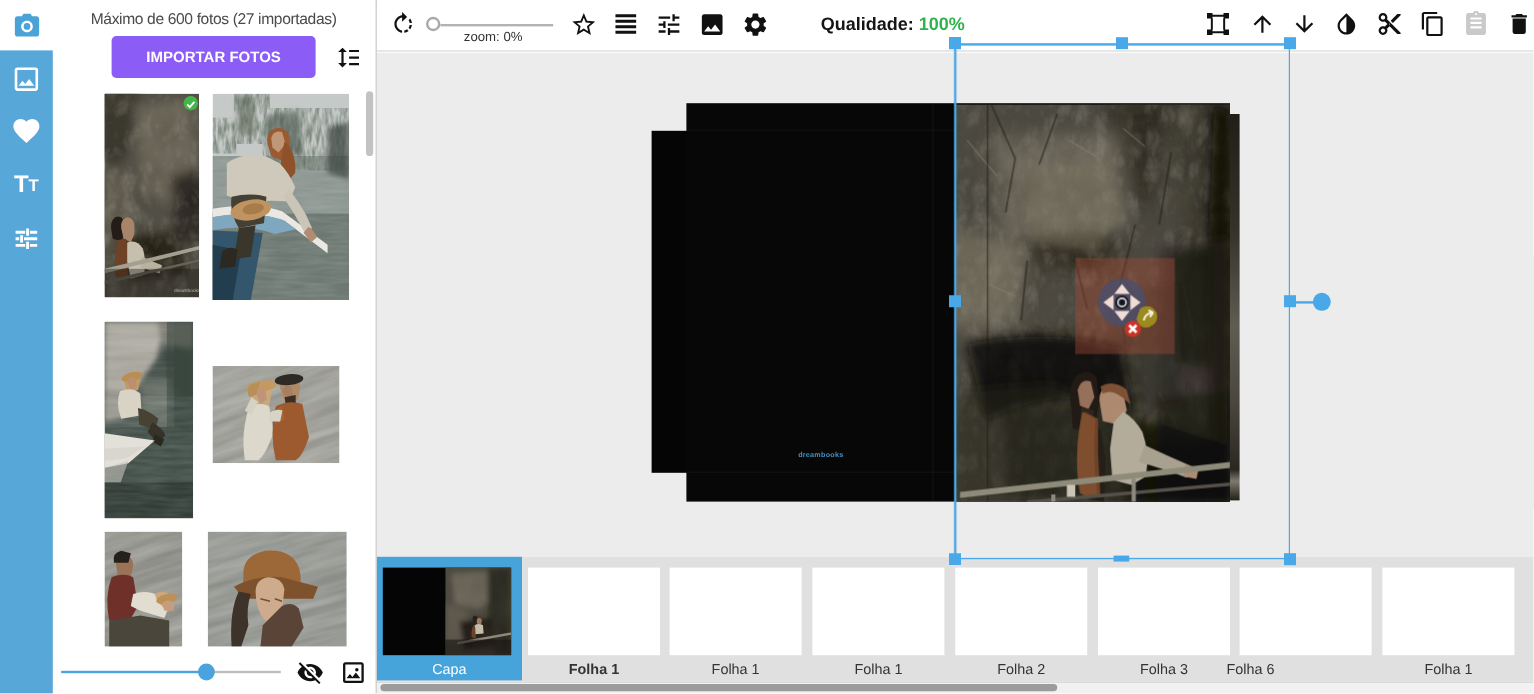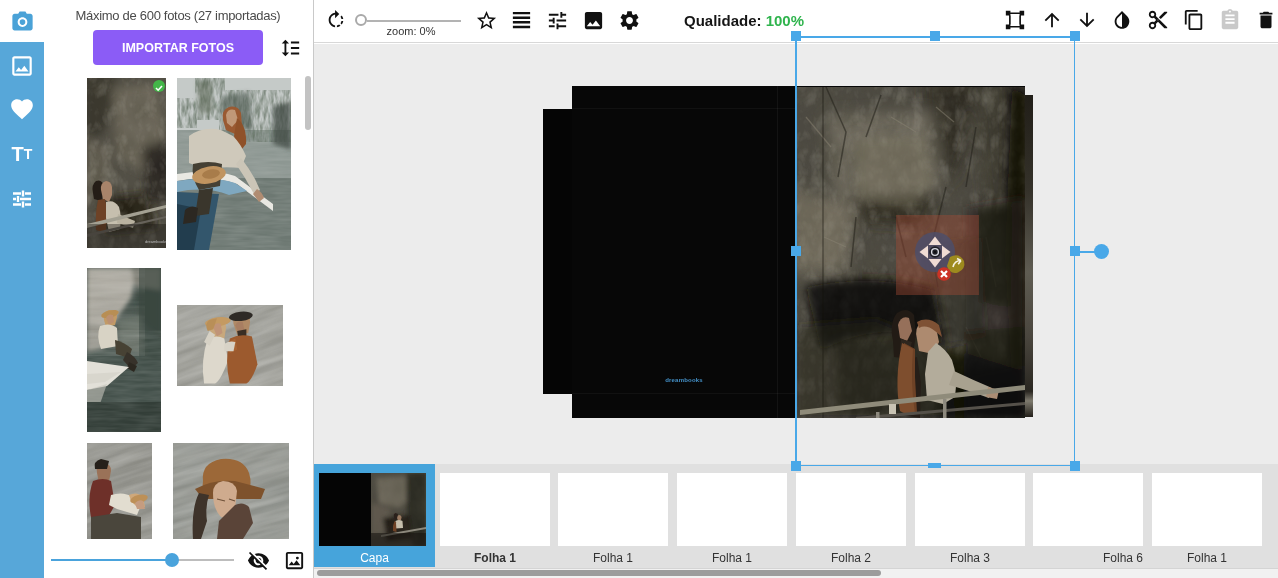--- a/index.html
+++ b/index.html
@@ -216,21 +216,21 @@
   <div class="folha" style="left:677px;"></div>
   <div class="folha" style="left:796px;"></div>
   <div class="folha" style="left:915px;"></div>
   <div class="folha" style="left:1033px;"></div>
   <div class="folha" style="left:1152px;"></div>
   <div class="flbl" style="left:440px;font-weight:bold;">Folha 1</div>
   <div class="flbl" style="left:558px;">Folha 1</div>
   <div class="flbl" style="left:677px;">Folha 1</div>
   <div class="flbl" style="left:796px;">Folha 2</div>
   <div class="flbl" style="left:915px;">Folha 3</div>
-  <div class="flbl" style="left:1068px;">Folha 6</div>
+  <div class="flbl" style="left:987px;">Folha 6</div>
   <div class="flbl" style="left:1152px;">Folha 1</div>
   <div class="abs" id="scrollzone"></div>
   <div class="abs" id="scrollbar"></div>
 
   <div class="abs" id="panel"></div>
 
   <div class="ph" style="left:87px; top:78px; width:79px; height:170px;">
     <svg width="79" height="170" viewBox="0 0 79 170">
         <defs>
       <filter id="q1texD" x="0" y="0" width="1" height="1">

